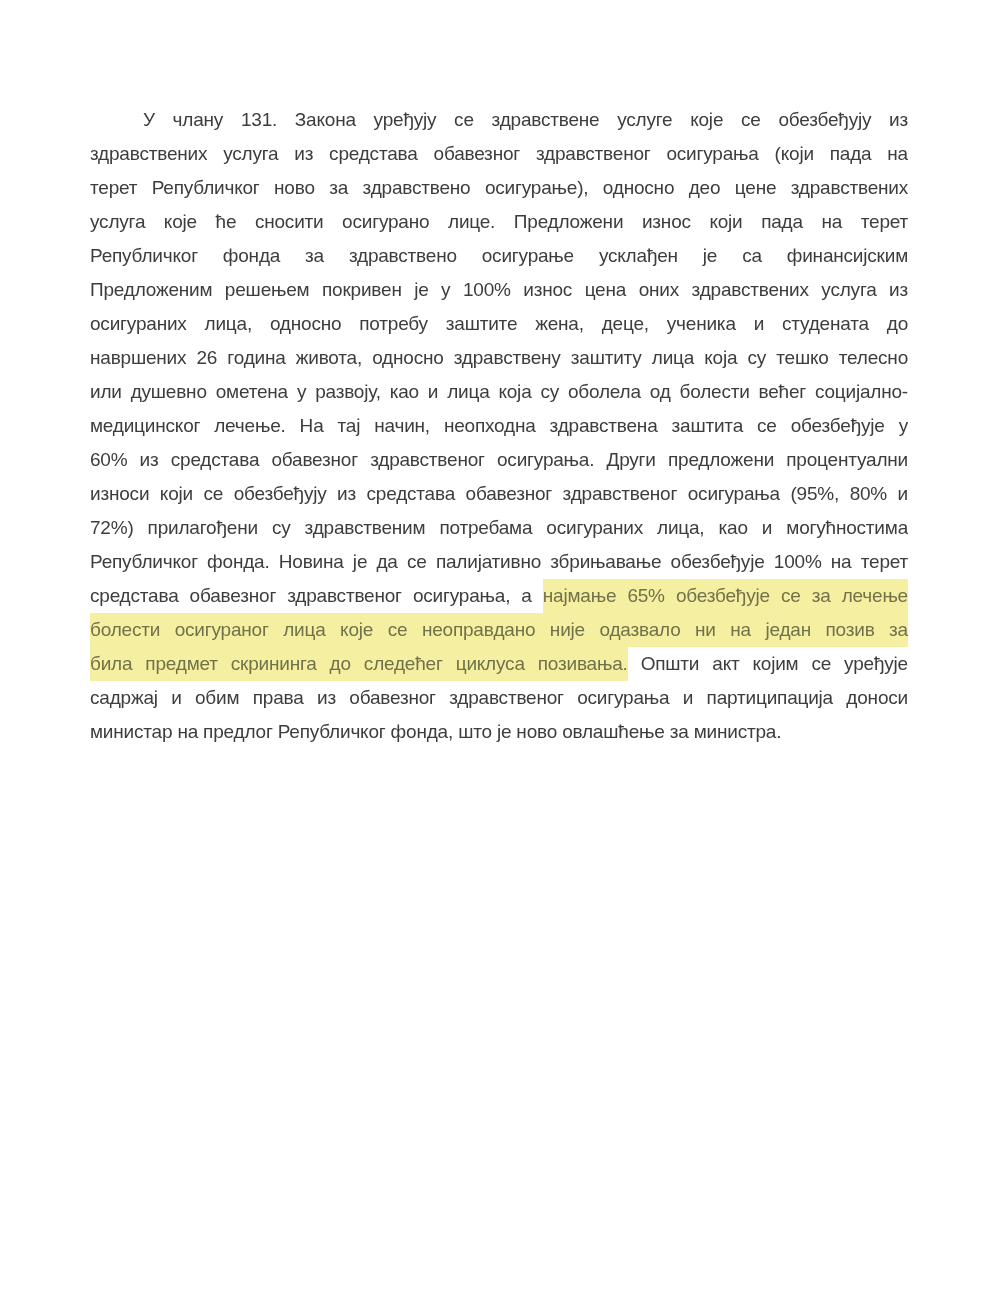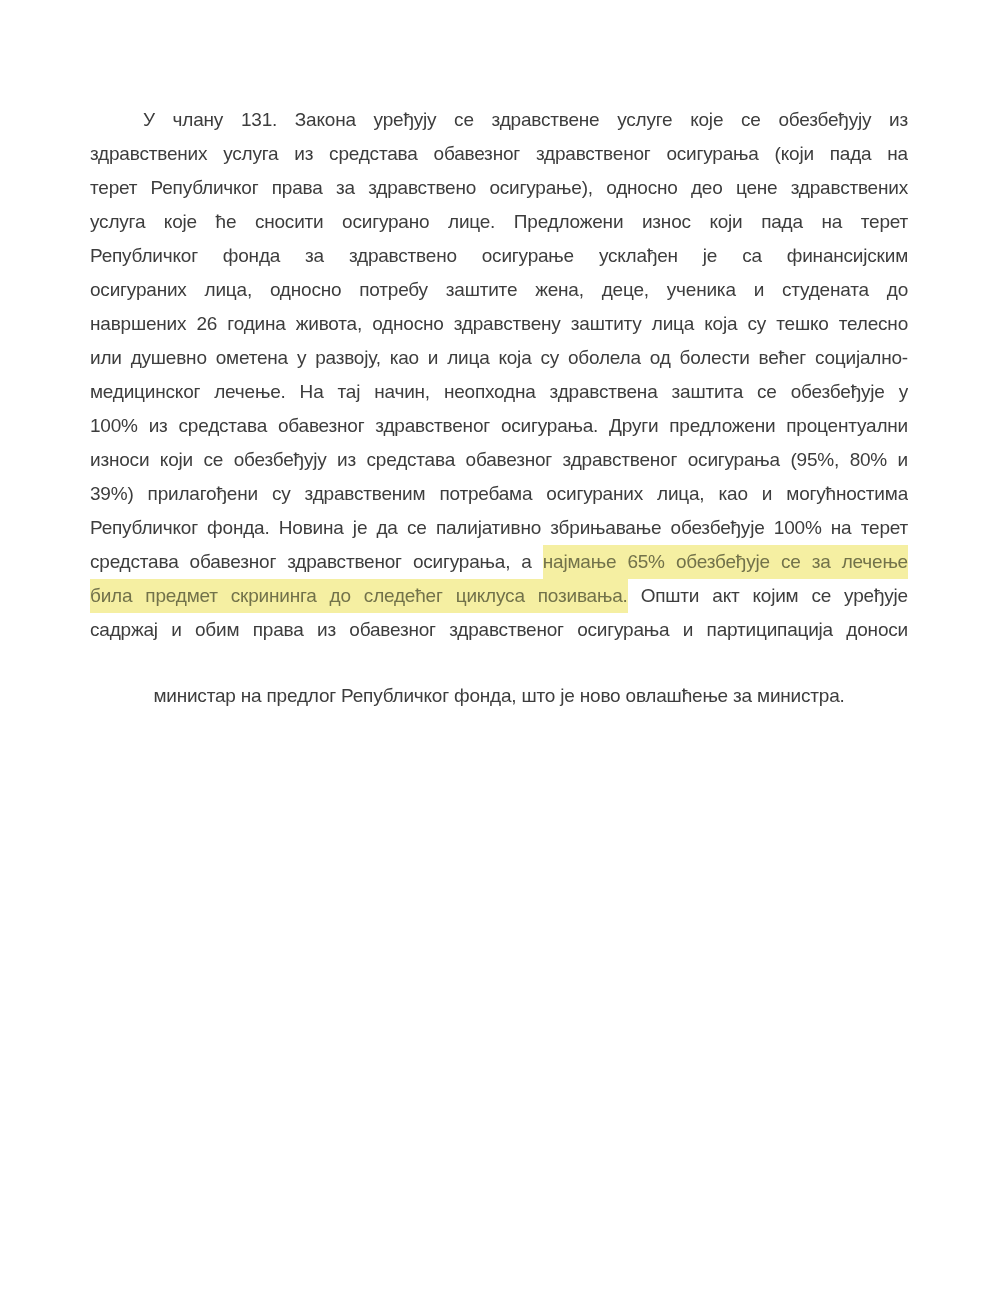--- a/index.html
+++ b/index.html
@@ -33,49 +33,50 @@
     font-size: 19px;
     letter-spacing: -0.2px;
     color: var(--text-color, #3d3d3d);
     overflow: hidden;
   }
   .line.justify {
     text-align: justify;
     text-align-last: justify;
   }
   .line.lastline {
-    text-align: center;
-    margin-top: 32px;
+    text-align: left;
   }
   .line.indent .indent-pad {
     display: inline-block;
     width: 53px;
   }
   .hl {
     background: var(--hl-color, #f5efa2);
     color: var(--hl-text-color, #72724a);
     padding: 7px 0;
   }
 </style>
 </head>
 <body style="--text-color: #3d3d3d; --hl-color: #f5efa2; --hl-text-color: #72724a;">
 
 <div class="page" style="background: rgb(255, 255, 255);">
   <div class="paragraph" id="paragraph">
       <div class="line justify indent"><span class="indent-pad"></span><span>У  члану  131.  Закона  уређују  се  здравствене  услуге  које  се  обезбеђују  из</span></div>
       <div class="line justify"><span>здравствених услуга из средстава обавезног здравственог осигурања (који пада на</span></div>
-      <div class="line justify"><span>терет Републичког права за здравствено осигурање), односно део цене здравствених</span></div>
+      <div class="line justify"><span>терет Републичког ново за здравствено осигурање), односно део цене здравствених</span></div>
       <div class="line justify"><span>услуга које ће сносити осигурано лице. Предложени износ који пада на терет</span></div>
       <div class="line justify"><span>Републичког фонда за здравствено осигурање усклађен је са финансијским</span></div>
+      <div class="line justify"><span>Предложеним решењем покривен је у 100% износ цена оних здравствених услуга из</span></div>
       <div class="line justify"><span>осигураних лица, односно потребу заштите жена, деце, ученика и студената до</span></div>
       <div class="line justify"><span>навршених 26 година живота, односно здравствену заштиту лица која су тешко телесно</span></div>
       <div class="line justify"><span>или душевно ометена у развоју, као и лица која су оболела од болести већег социјално-</span></div>
       <div class="line justify"><span>медицинског лечење. На тај начин, неопходна здравствена заштита се обезбеђује у</span></div>
-      <div class="line justify"><span>100% из средстава обавезног здравственог осигурања. Други предложени процентуални</span></div>
+      <div class="line justify"><span>60% из средстава обавезног здравственог осигурања. Други предложени процентуални</span></div>
       <div class="line justify"><span>износи који се обезбеђују из средстава обавезног здравственог осигурања (95%, 80% и</span></div>
-      <div class="line justify"><span>39%) прилагођени су здравственим потребама осигураних лица, као и могућностима</span></div>
+      <div class="line justify"><span>72%) прилагођени су здравственим потребама осигураних лица, као и могућностима</span></div>
       <div class="line justify"><span>Републичког фонда. Новина је да се палијативно збрињавање обезбеђује 100% на терет</span></div>
       <div class="line justify"><span>средстава обавезног здравственог осигурања, а </span><span class="hl">најмање 65% обезбеђује се за лечење</span></div>
+      <div class="line justify"><span class="hl">болести осигураног лица које се неоправдано није одазвало ни на један позив за</span></div>
       <div class="line justify"><span class="hl">била предмет скрининга до следећег циклуса позивања.</span><span> Општи акт којим се уређује</span></div>
       <div class="line justify"><span>садржај и обим права из обавезног здравственог осигурања и партиципација доноси</span></div>
       <div class="line lastline"><span>министар на предлог Републичког фонда, што је ново овлашћење за министра.</span></div>
     </div>
 </div>
 
 </body></html>

